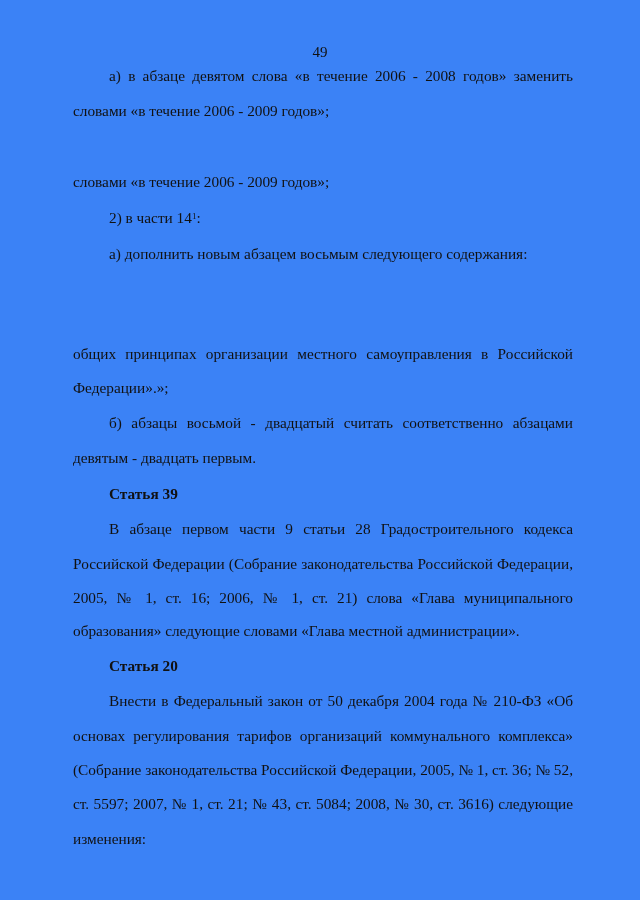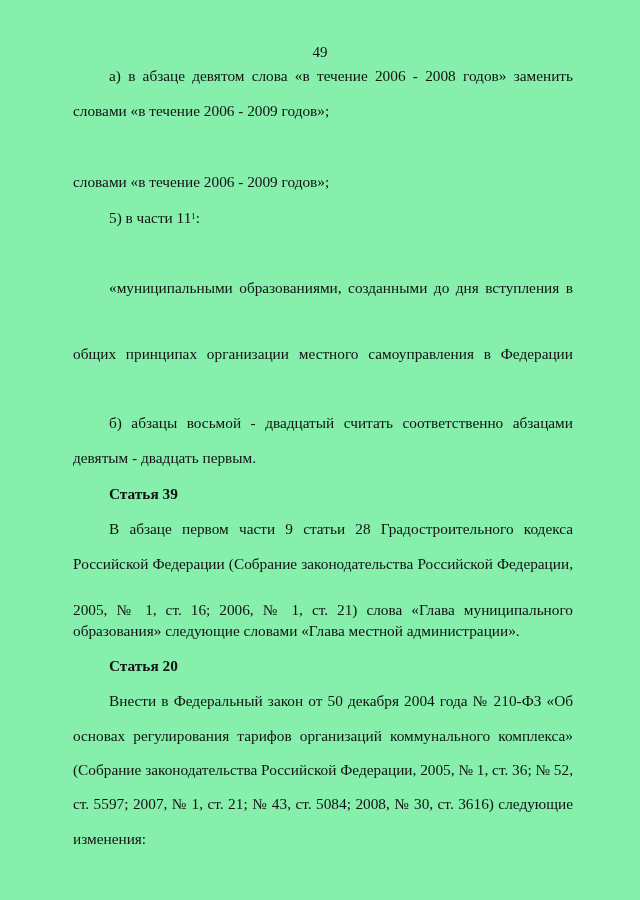--- a/index.html
+++ b/index.html
@@ -12,21 +12,21 @@
       height: 900px;
       position: relative;
       overflow: hidden;
       font-family: "Liberation Serif", serif;
       color: #111111;
     }
     .page {
       position: absolute;
       left: 0; top: 0;
       width: 640px; height: 900px;
-      background: #86efac;
+      background: #3b82f6;
     }
     .page-number {
       position: absolute;
       top: 44px;
       left: 0;
       width: 100%;
       text-align: center;
       font-size: 15px;
     }
     .line {
@@ -54,35 +54,36 @@
 <div class="page">
 
   <div class="page-number">49</div>
 
   <div class="line indent justify" style="top:66px">а) в абзаце девятом  слова «в течение 2006 - 2008 годов» заменить</div>
   <div class="line" style="top:101px">словами «в течение 2006 - 2009 годов»;</div>
 
   <div class="line" style="top:172px">словами «в течение 2006 - 2009 годов»;</div>
 
   <div class="line indent" style="top:208px">
-    <span>5) в части 11</span><sup>1</sup><span>:</span>
+    <span>2) в части 14</span><sup>1</sup><span>:</span>
   </div>
 
+  <div class="line indent" style="top:244px">а) дополнить новым абзацем восьмым следующего содержания:</div>
 
-  <div class="line indent justify" style="top:278px">«муниципальными образованиями, созданными до дня вступления в</div>
-  <div class="line justify" style="top:344px">общих принципах организации местного самоуправления в Федерации</div>
+  <div class="line justify" style="top:344px">общих принципах организации местного самоуправления в Российской</div>
+  <div class="line" style="top:378px">Федерации».»;</div>
 
   <div class="line indent justify" style="top:413px">б) абзацы восьмой - двадцатый считать соответственно абзацами</div>
   <div class="line" style="top:448px">девятым - двадцать первым.</div>
 
   <div class="line indent heading" style="top:484px">Статья 39</div>
 
   <div class="line indent justify" style="top:519px">В абзаце первом части 9 статьи 28 Градостроительного кодекса</div>
   <div class="line justify" style="top:554px">Российской Федерации (Собрание законодательства Российской Федерации,</div>
-  <div class="line justify" style="top:600px">2005, № 1, ст. 16; 2006, № 1, ст. 21) слова «Глава муниципального</div>
+  <div class="line justify" style="top:588px">2005, № 1, ст. 16; 2006, № 1, ст. 21) слова «Глава муниципального</div>
   <div class="line" style="top:621px">образования» следующие словами «Глава местной администрации».</div>
 
   <div class="line indent heading" style="top:656px">Статья 20</div>
 
   <div class="line indent justify" style="top:691px">Внести в Федеральный закон от 50 декабря 2004 года № 210-ФЗ «Об</div>
   <div class="line justify" style="top:726px">основах регулирования тарифов организаций коммунального комплекса»</div>
   <div class="line justify" style="top:760px">(Собрание законодательства Российской Федерации, 2005, № 1, ст. 36; № 52,</div>
   <div class="line justify" style="top:794px">ст. 5597; 2007, № 1, ст. 21; № 43, ст. 5084; 2008, № 30, ст. 3616) следующие</div>
   <div class="line" style="top:829px">изменения:</div>
 

